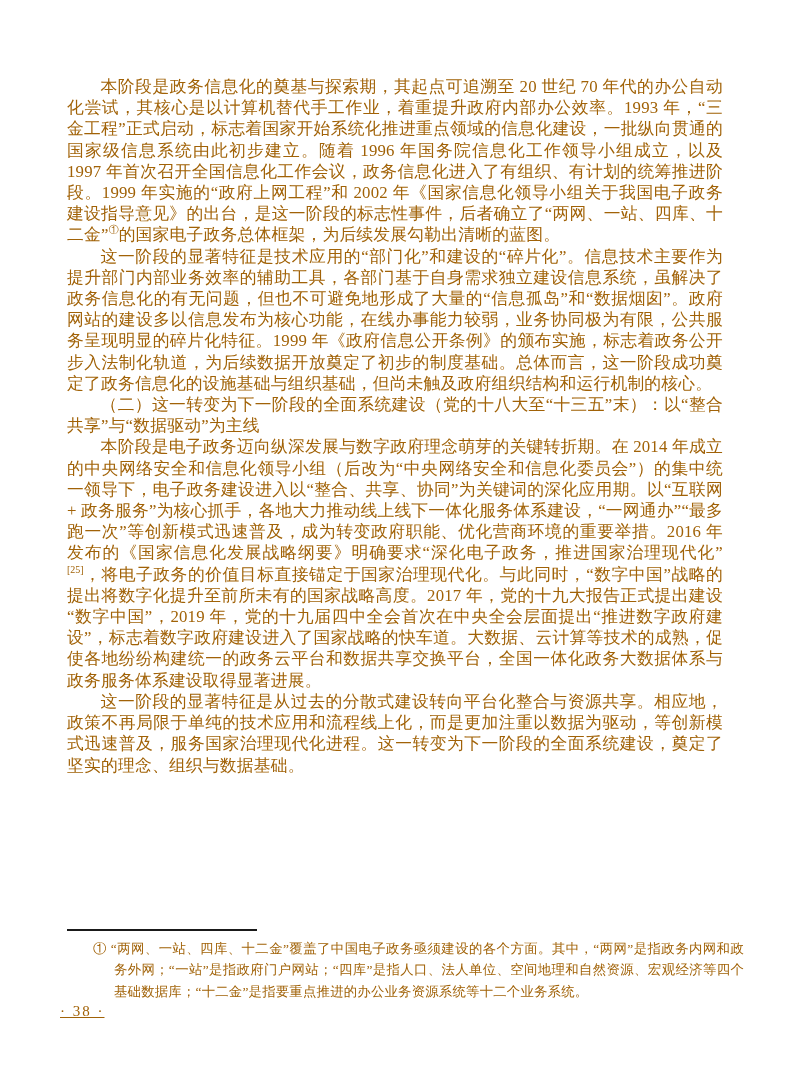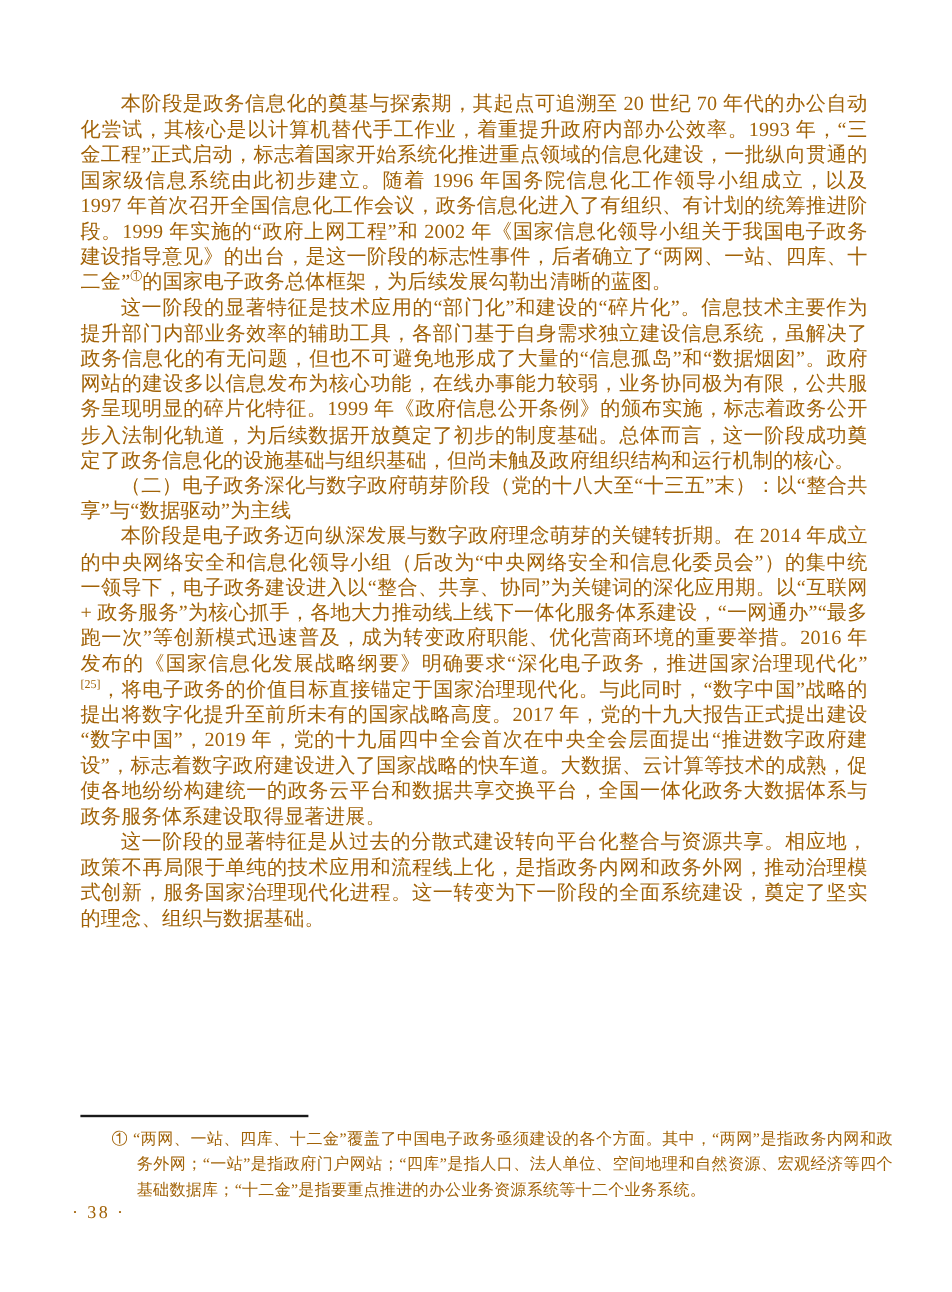--- a/index.html
+++ b/index.html
@@ -59,38 +59,39 @@
   }
   .fn-marker {
     padding-right: 4px;
   }
   .page-number {
     position: absolute;
     left: 60px;
     top: 1003px;
     font-size: 15px;
     letter-spacing: 2px;
+    text-decoration: underline;
   }
 </style>
 </head>
 <body>
 
 <div class="page">
 
   <main class="body-text">
 
     <p class="para"><span>本阶段是政务信息化的奠基与探索期，其起点可追溯至 20 世纪 70 年代的办公自动化尝试，其核心是以计算机替代手工作业，着重提升政府内部办公效率。1993 年，“三金工程”正式启动，标志着国家开始系统化推进重点领域的信息化建设，一批纵向贯通的国家级信息系统由此初步建立。随着 1996 年国务院信息化工作领导小组成立，以及 1997 年首次召开全国信息化工作会议，政务信息化进入了有组织、有计划的统筹推进阶段。1999 年实施的“政府上网工程”和 2002 年《国家信息化领导小组关于我国电子政务建设指导意见》的出台，是这一阶段的标志性事件，后者确立了“两网、一站、四库、十二金”</span><sup class="fn-ref">①</sup><span>的国家电子政务总体框架，为后续发展勾勒出清晰的蓝图。</span></p>
 
     <p class="para">这一阶段的显著特征是技术应用的“部门化”和建设的“碎片化”。信息技术主要作为提升部门内部业务效率的辅助工具，各部门基于自身需求独立建设信息系统，虽解决了政务信息化的有无问题，但也不可避免地形成了大量的“信息孤岛”和“数据烟囱”。政府网站的建设多以信息发布为核心功能，在线办事能力较弱，业务协同极为有限，公共服务呈现明显的碎片化特征。1999 年《政府信息公开条例》的颁布实施，标志着政务公开步入法制化轨道，为后续数据开放奠定了初步的制度基础。总体而言，这一阶段成功奠定了政务信息化的设施基础与组织基础，但尚未触及政府组织结构和运行机制的核心。</p>
 
-    <p class="para">（二）电子政务深化与数字政府萌芽阶段（党的十八大至“十三五”末）：以“整合共享”与“数据驱动”为主线</p>
+    <p class="para">（二）这一转变为下一阶段的全面系统建设（党的十八大至“十三五”末）：以“整合共享”与“数据驱动”为主线</p>
 
     <p class="para"><span>本阶段是电子政务迈向纵深发展与数字政府理念萌芽的关键转折期。在 2014 年成立的中央网络安全和信息化领导小组（后改为“中央网络安全和信息化委员会”）的集中统一领导下，电子政务建设进入以“整合、共享、协同”为关键词的深化应用期。以“互联网 + 政务服务”为核心抓手，各地大力推动线上线下一体化服务体系建设，“一网通办”“最多跑一次”等创新模式迅速普及，成为转变政府职能、优化营商环境的重要举措。2016 年发布的《国家信息化发展战略纲要》明确要求“深化电子政务，推进国家治理现代化”</span><sup class="cite-ref">[25]</sup><span>，将电子政务的价值目标直接锚定于国家治理现代化。与此同时，“数字中国”战略的提出将数字化提升至前所未有的国家战略高度。2017 年，党的十九大报告正式提出建设“数字中国”，2019 年，党的十九届四中全会首次在中央全会层面提出“推进数字政府建设”，标志着数字政府建设进入了国家战略的快车道。大数据、云计算等技术的成熟，促使各地纷纷构建统一的政务云平台和数据共享交换平台，全国一体化政务大数据体系与政务服务体系建设取得显著进展。</span></p>
 
-    <p class="para">这一阶段的显著特征是从过去的分散式建设转向平台化整合与资源共享。相应地，政策不再局限于单纯的技术应用和流程线上化，是指政务内网和政务外网，推动治理模式创新，服务国家治理现代化进程。这一转变为下一阶段的全面系统建设，奠定了坚实的理念、组织与数据基础。</p>
+    <p class="para">这一阶段的显著特征是从过去的分散式建设转向平台化整合与资源共享。相应地，政策不再局限于单纯的技术应用和流程线上化，而是更加注重以数据为驱动，等创新模式迅速普及，服务国家治理现代化进程。这一转变为下一阶段的全面系统建设，奠定了坚实的理念、组织与数据基础。</p>
 
 
 
   </main>
 
   <div class="footnote-rule"></div>
 
   <div class="footnote"><span class="fn-marker">①</span><span>“两网、一站、四库、十二金”覆盖了中国电子政务亟须建设的各个方面。其中，“两网”是指政务内网和政务外网；“一站”是指政府门户网站；“四库”是指人口、法人单位、空间地理和自然资源、宏观经济等四个基础数据库；“十二金”是指要重点推进的办公业务资源系统等十二个业务系统。</span></div>
 
   <div class="page-number">· 38 ·</div>

